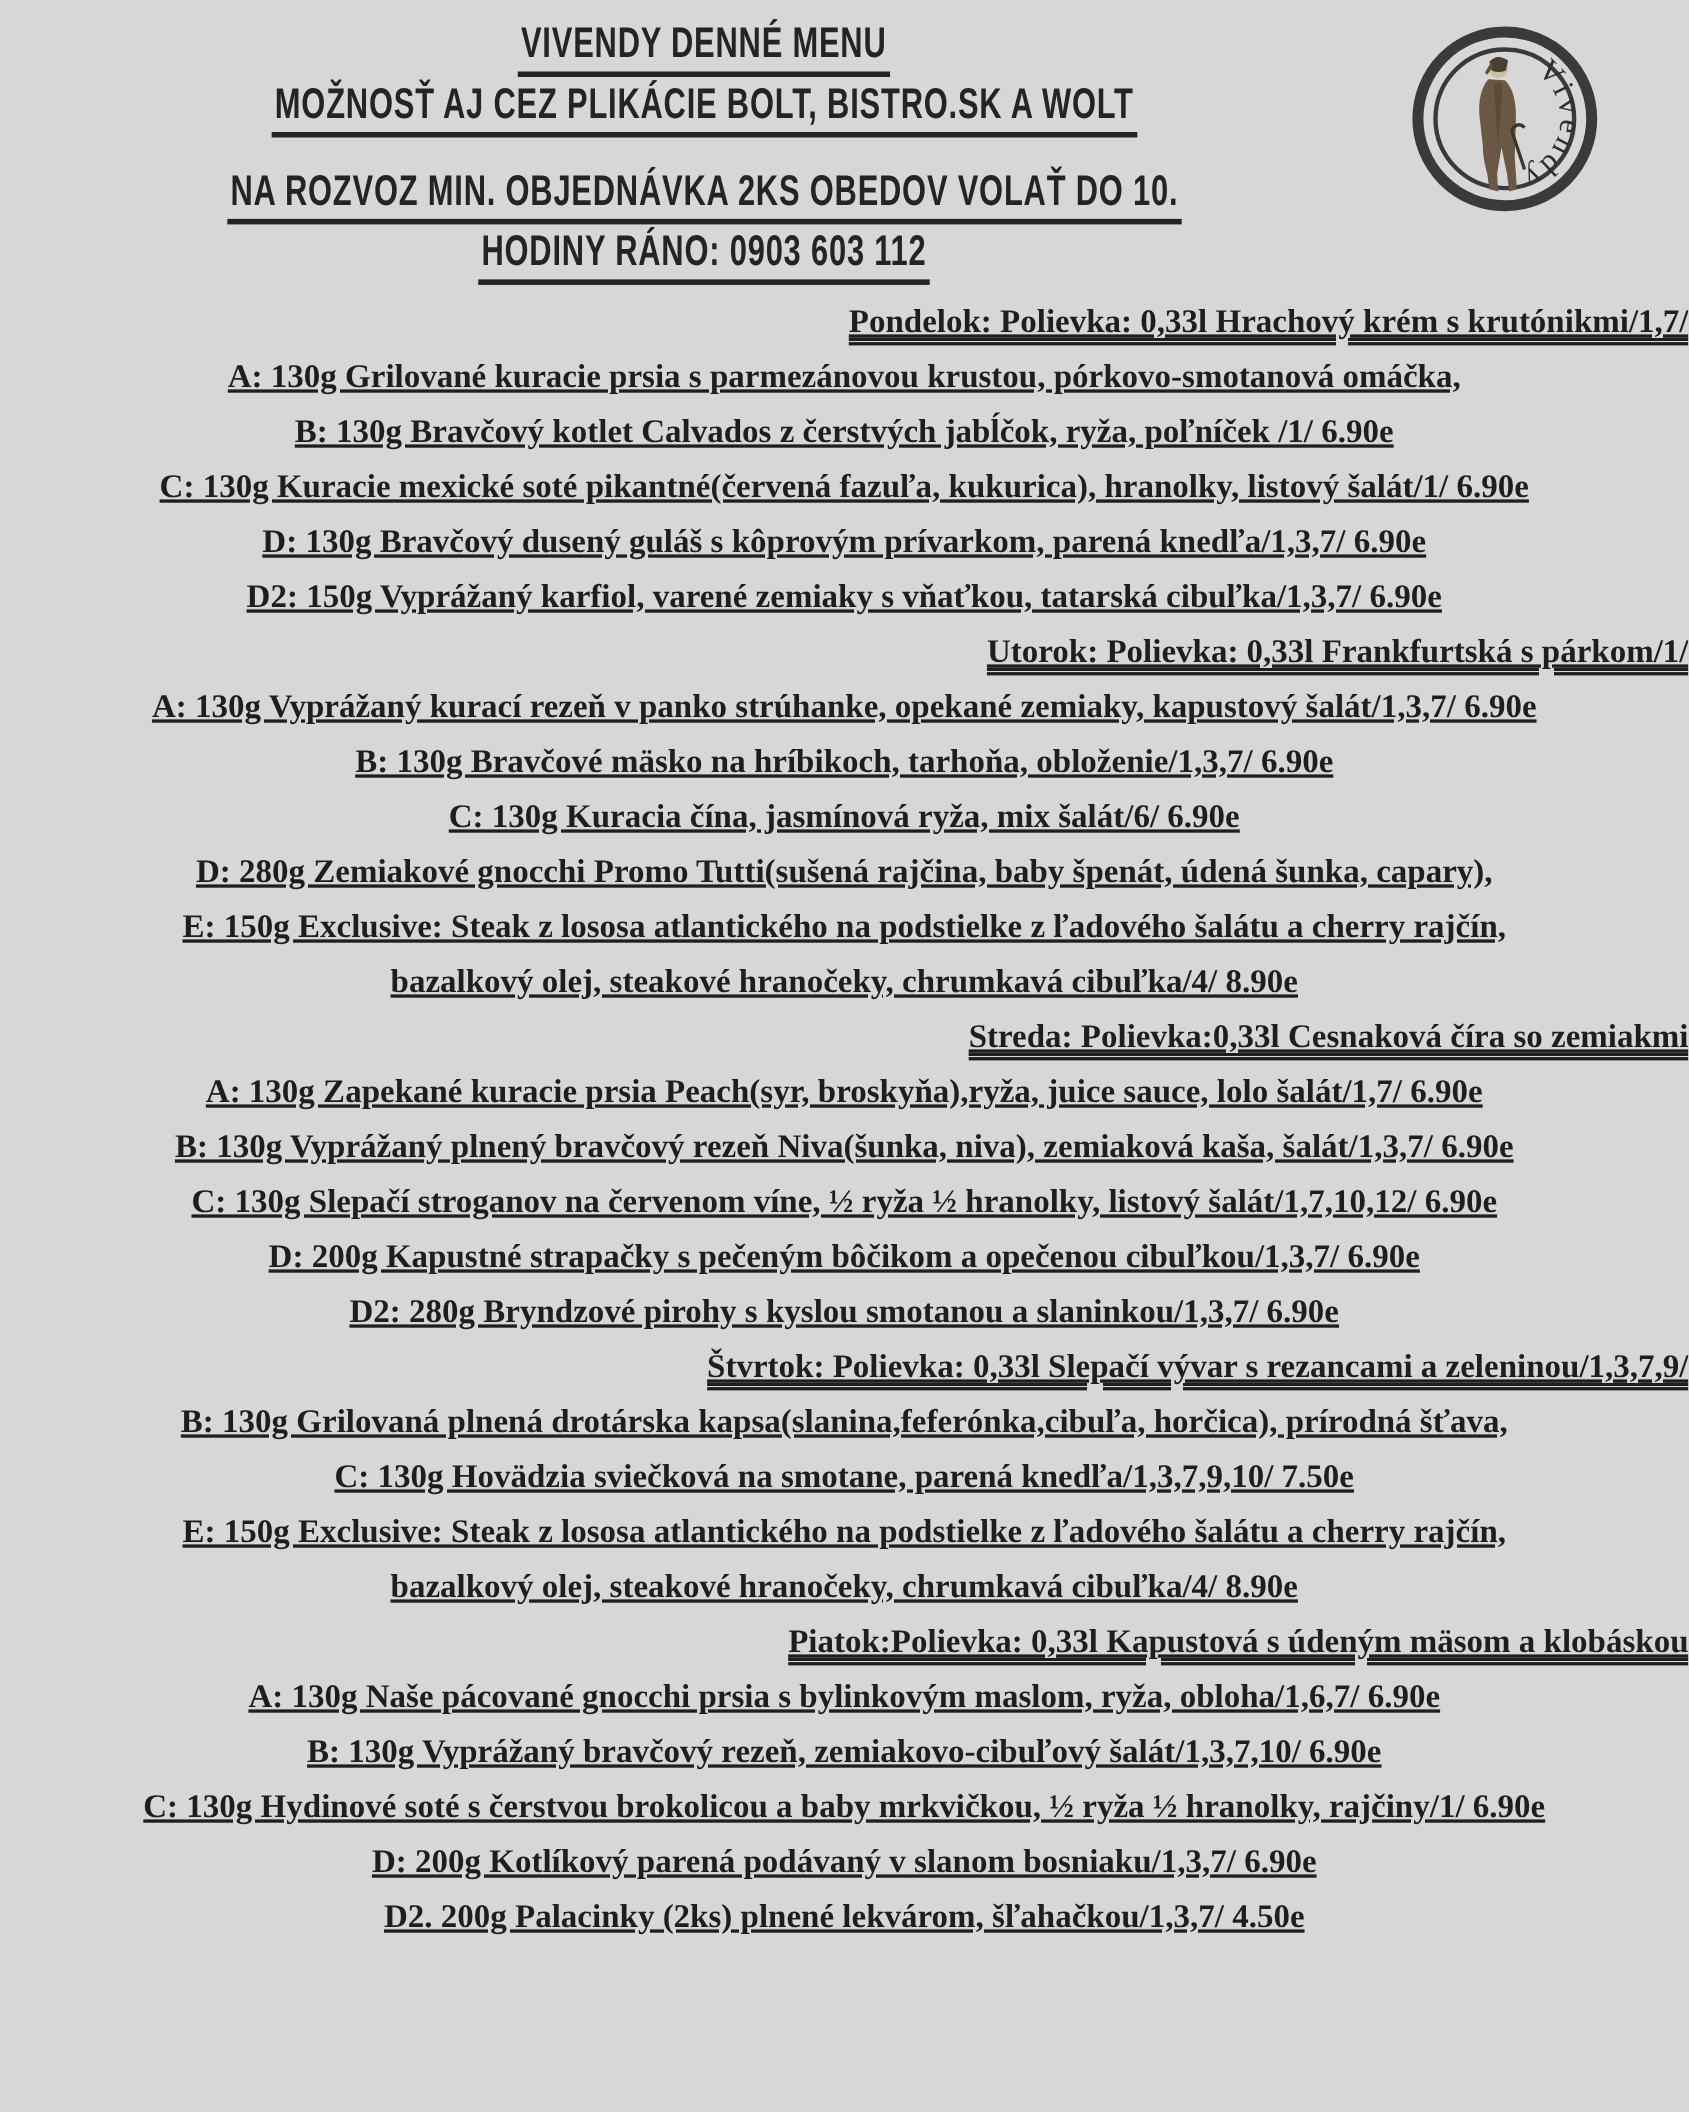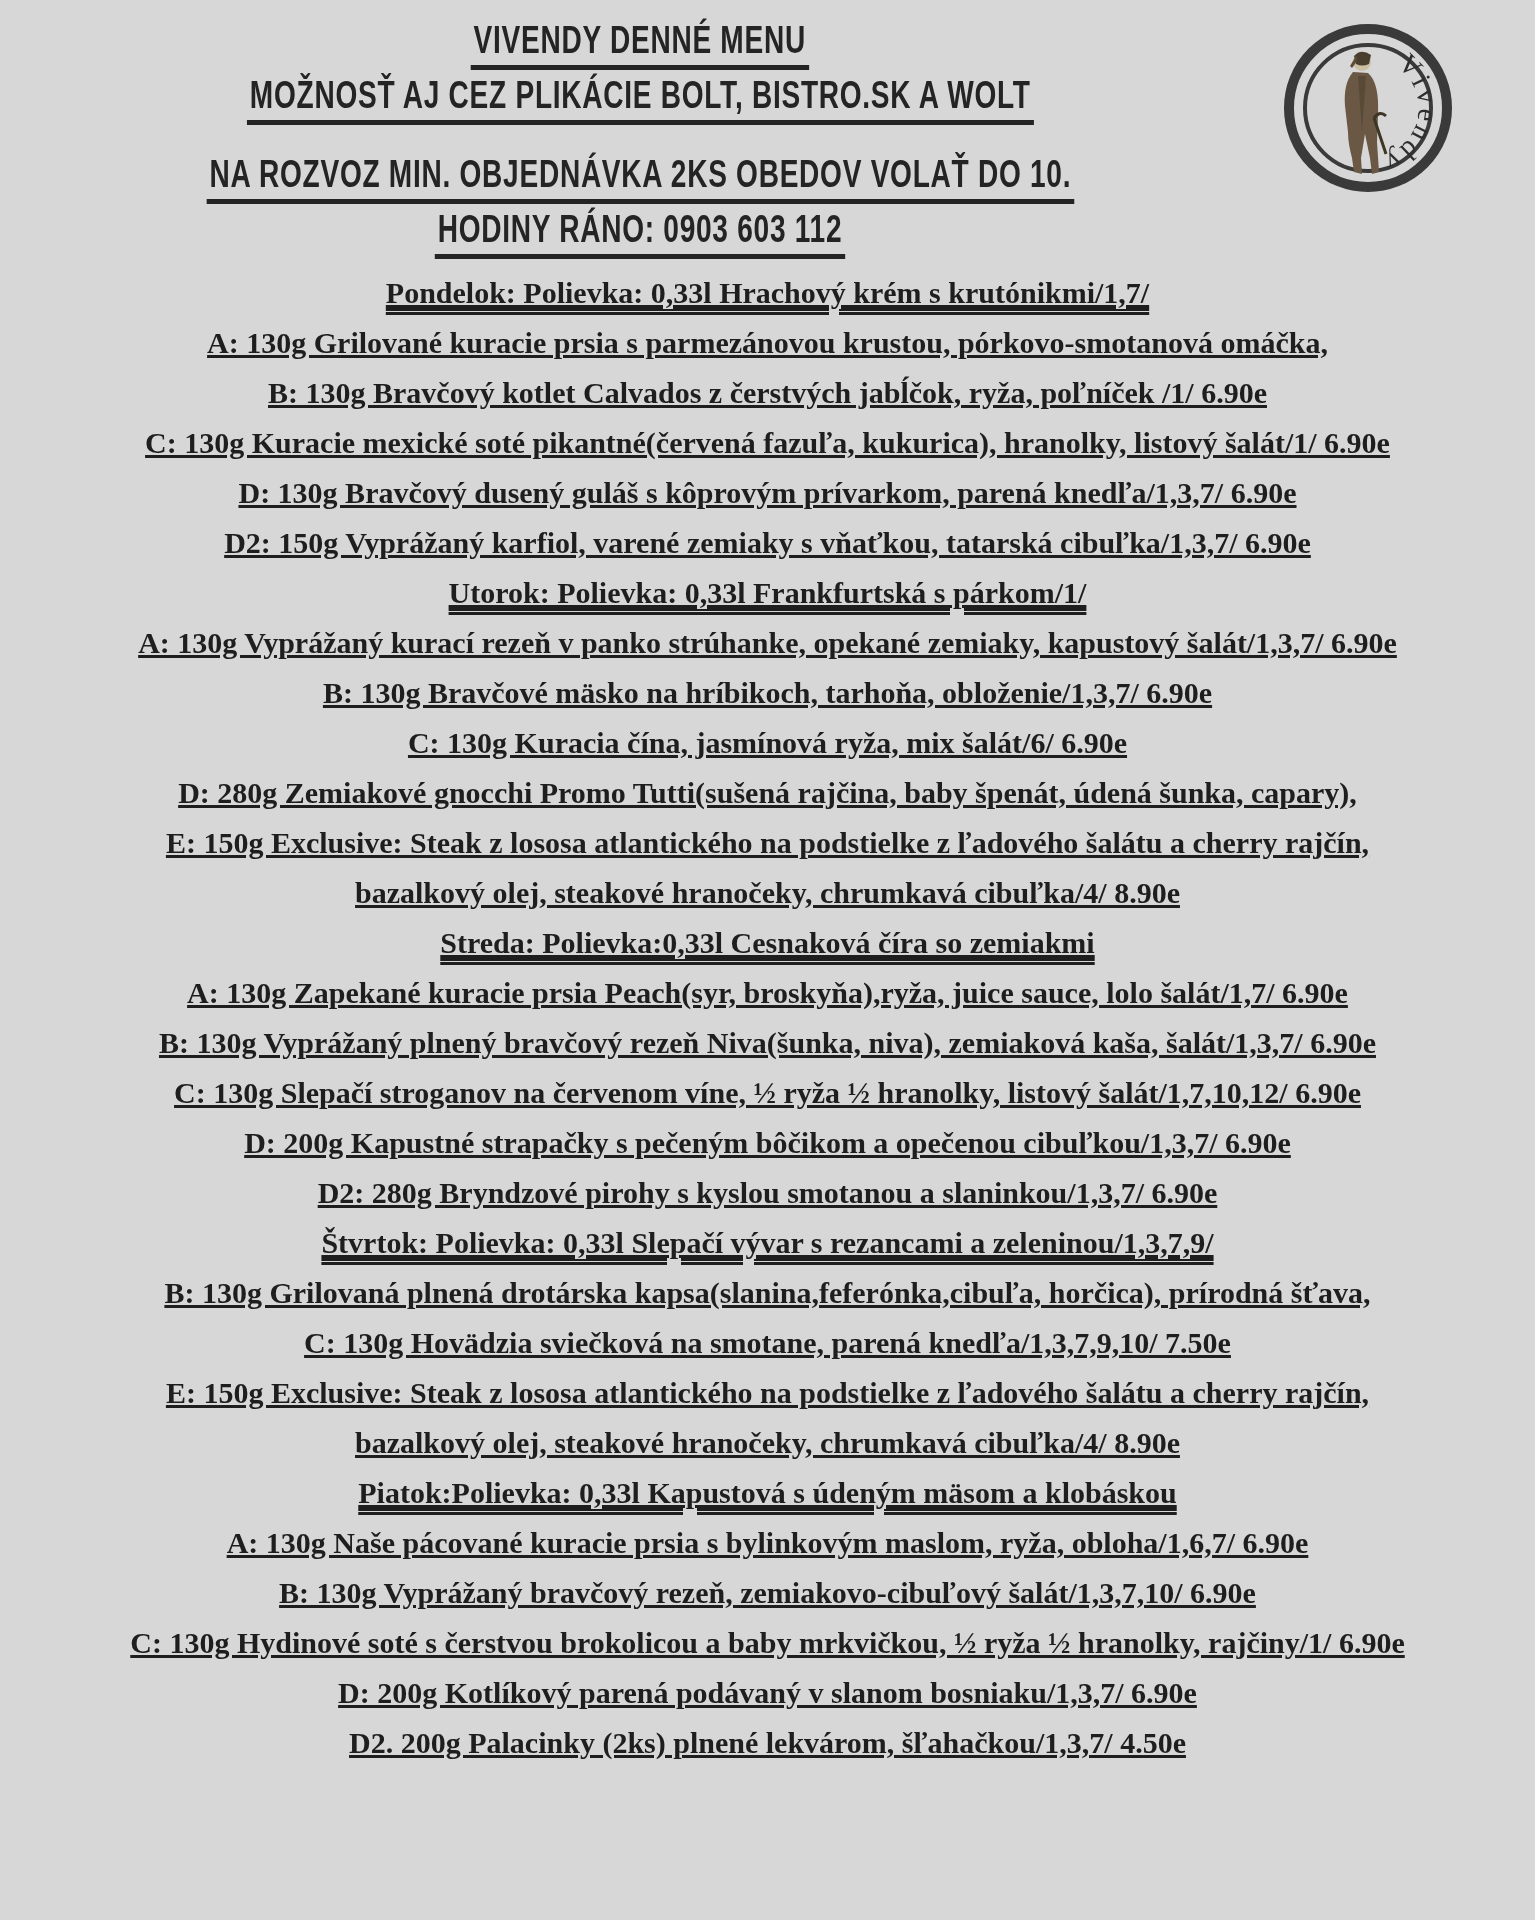--- a/index.html
+++ b/index.html
@@ -59,20 +59,21 @@
   }
   .line, .day-header {
     line-height: 50px;
     white-space: nowrap;
   }
   .day-header {
     text-decoration-line: underline;
     text-decoration-style: double;
     text-decoration-thickness: 3px;
     text-underline-offset: 5px;
+    text-align: right;
   }
   .logo-text {
     font-family: "Liberation Serif", serif;
     font-size: 28px;
     letter-spacing: 3px;
     fill: #2e2e2e;
   }
 </style>
 </head>
 <body>
@@ -151,21 +152,21 @@
     <section class="day">
       <div class="day-header">Štvrtok: Polievka: 0,33l Slepačí vývar s rezancami a zeleninou/1,3,7,9/</div>
       <div class="line">B: 130g Grilovaná plnená drotárska kapsa(slanina,feferónka,cibuľa, horčica), prírodná šťava,</div>
       <div class="line">C: 130g Hovädzia sviečková na smotane, parená knedľa/1,3,7,9,10/ 7.50e</div>
       <div class="line">E: 150g Exclusive: Steak z lososa atlantického na podstielke z ľadového šalátu a cherry rajčín,</div>
       <div class="line">bazalkový olej, steakové hranočeky, chrumkavá cibuľka/4/ 8.90e</div>
     </section>
 
     <section class="day">
       <div class="day-header">Piatok:Polievka: 0,33l Kapustová s údeným mäsom a klobáskou</div>
-      <div class="line">A: 130g Naše pácované kuracie prsia s bylinkovým maslom, ryža, obloha/1,6,7/ 6.90e</div>
+      <div class="line">A: 130g Naše pácované gnocchi prsia s bylinkovým maslom, ryža, obloha/1,6,7/ 6.90e</div>
       <div class="line">B: 130g Vyprážaný bravčový rezeň, zemiakovo-cibuľový šalát/1,3,7,10/ 6.90e</div>
       <div class="line">C: 130g Hydinové soté s čerstvou brokolicou a baby mrkvičkou, ½ ryža ½ hranolky, rajčiny/1/ 6.90e</div>
       <div class="line">D: 200g Kotlíkový parená podávaný v slanom bosniaku/1,3,7/ 6.90e</div>
       <div class="line">D2. 200g Palacinky (2ks) plnené lekvárom, šľahačkou/1,3,7/ 4.50e</div>
     </section>
 
   </main>
 </div>
 
 </body></html>

